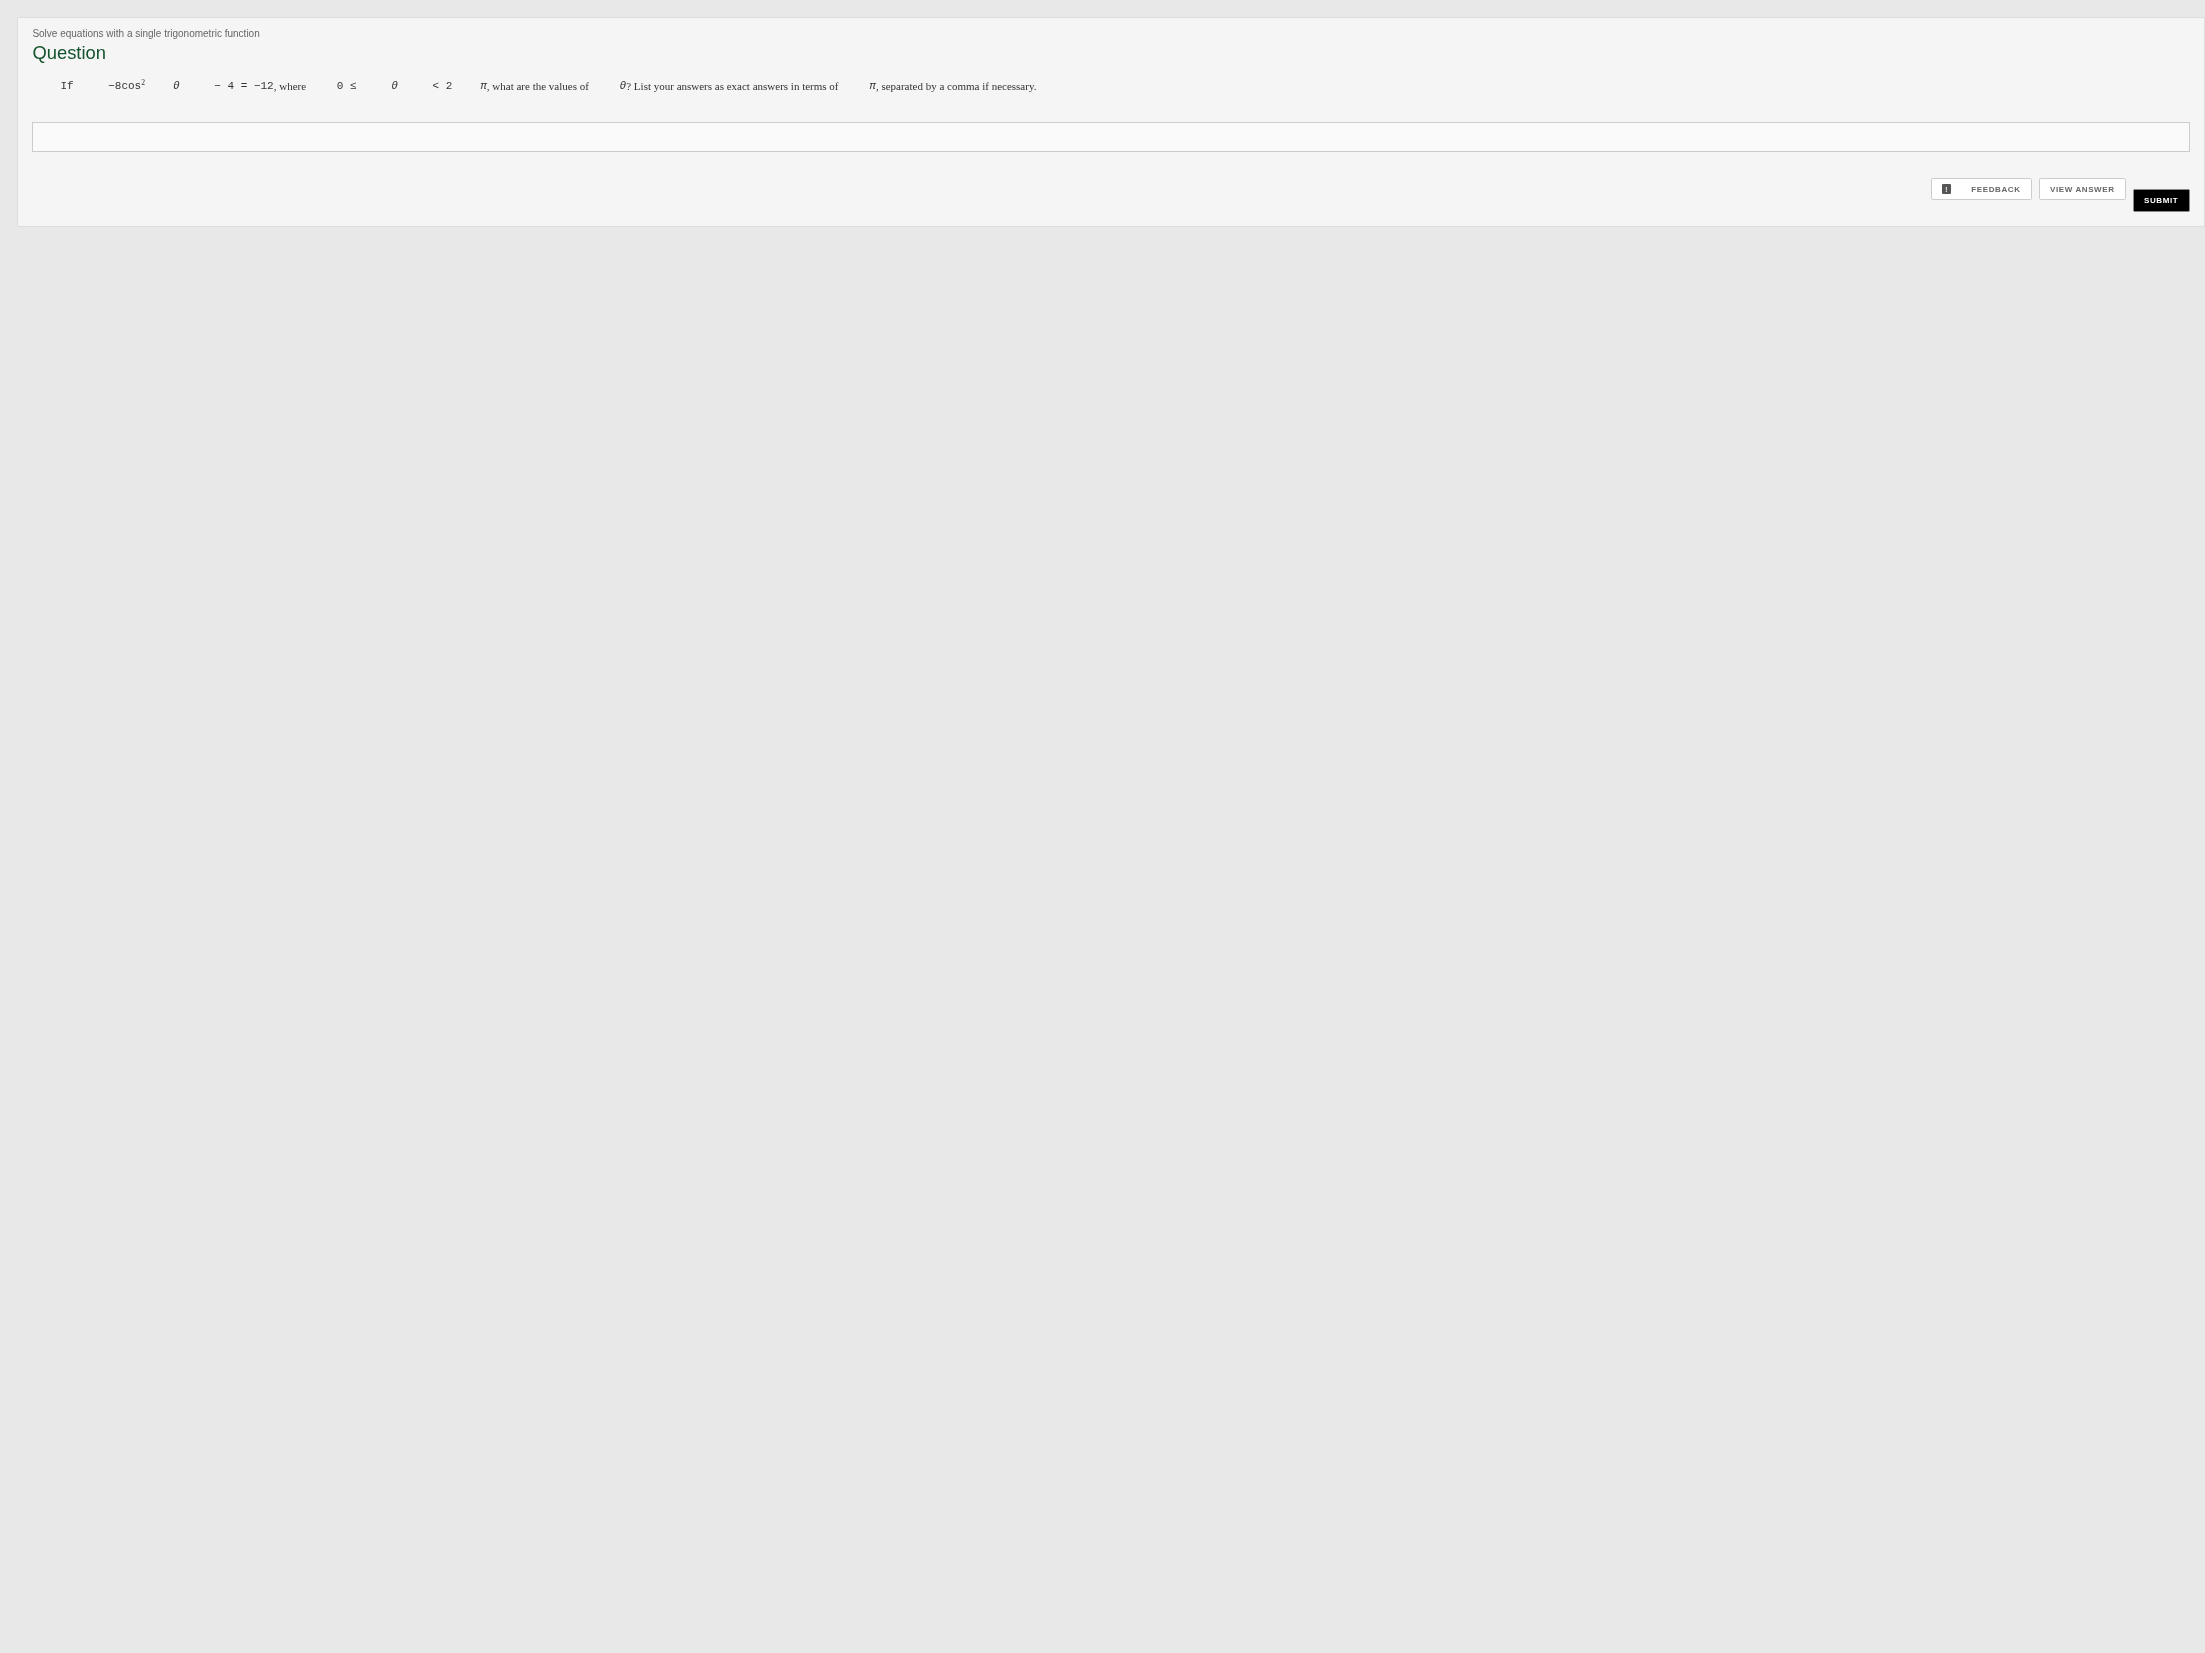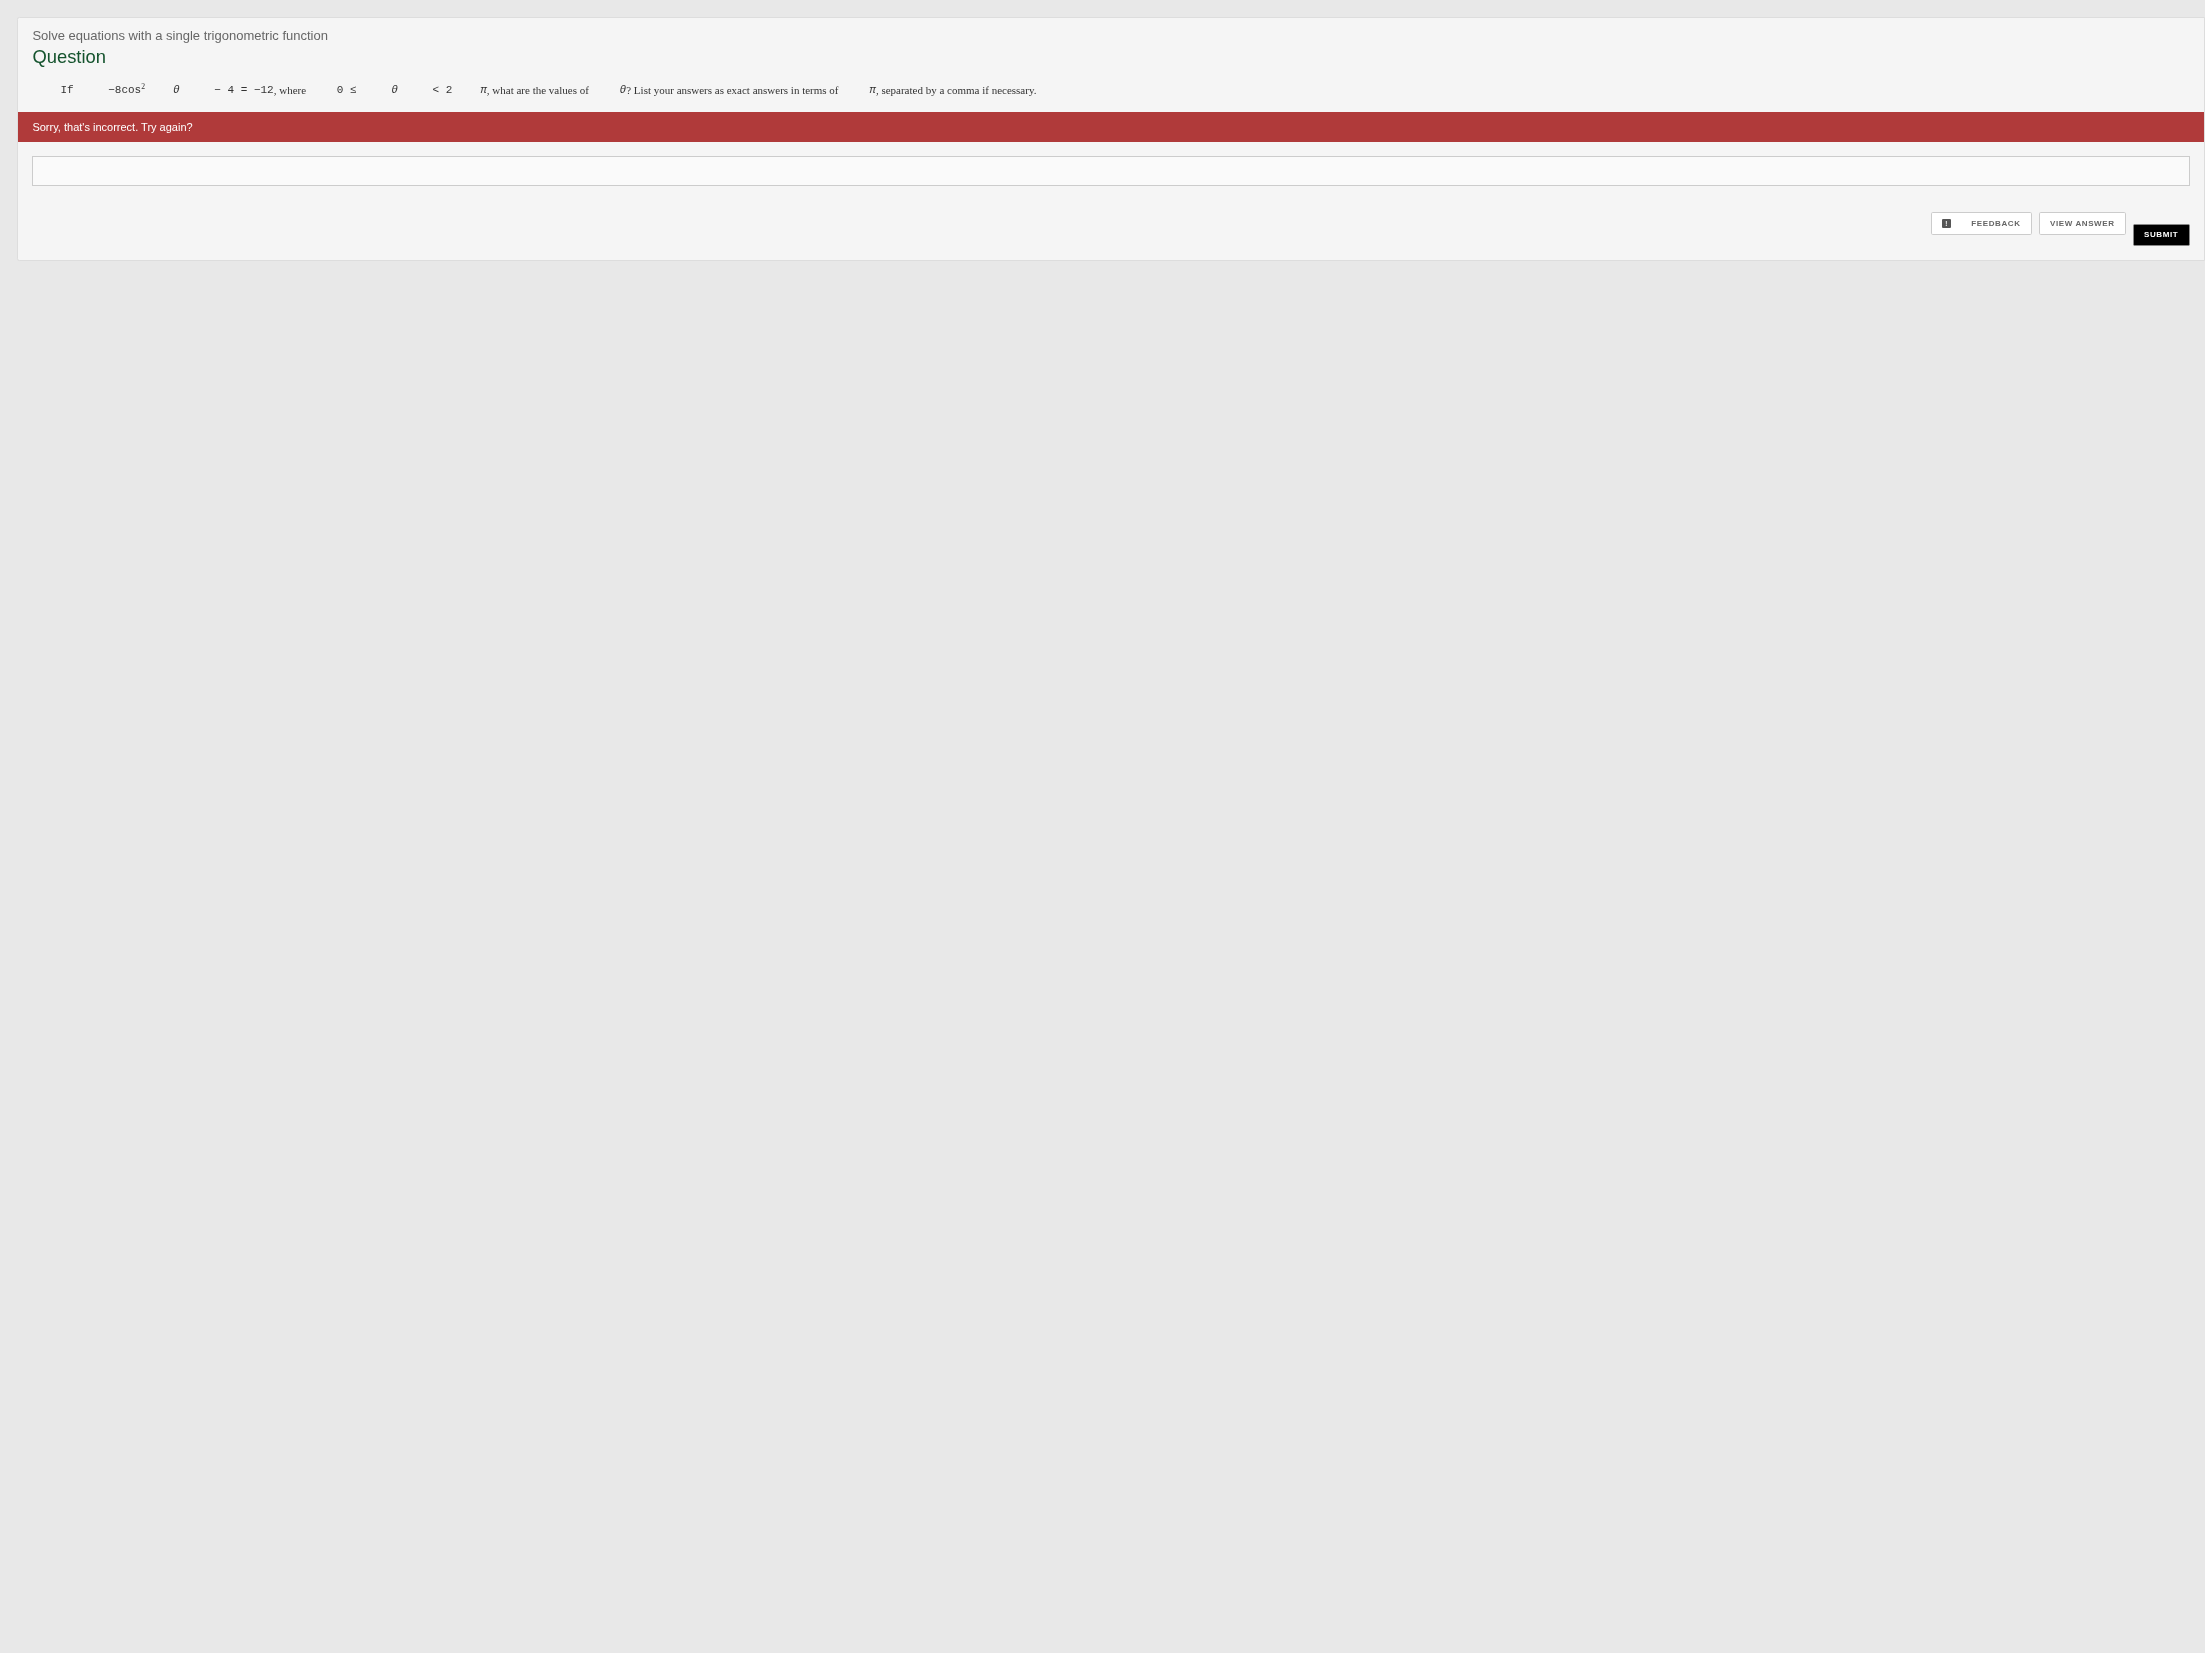--- a/index.html
+++ b/index.html
@@ -17,21 +17,21 @@
     .container {
       background: #f5f5f5;
       border: 0.6px solid #ddd;
       border-radius: 2.3px 0 0 2.3px;
       overflow: hidden;
     }
     .header-section {
       padding: 10.3px 14.4px 2.9px 14.4px;
     }
     .topic {
-      font-size: 13px;
+      font-size: 10px;
       color: #666;
       margin-bottom: 2.3px;
       font-weight: 400;
     }
     .question-title {
       font-size: 18.4px;
       color: #14532d;
       font-weight: 400;
       margin-bottom: 10.3px;
     }
@@ -125,21 +125,20 @@
 <div class="container">
   <div class="header-section">
     <div class="topic">Solve equations with a single trigonometric function</div>
     <h1 class="question-title">Question</h1>
   </div>
 
   <div class="question-text">
     <span class="math">If </span><span class="math">−8cos</span><sup>2</sup><span class="math italic">θ</span><span class="math"> − 4 = −12</span><span>, where </span><span class="math">0 ≤ </span><span class="math italic">θ</span><span class="math"> &lt; 2</span><span class="math italic">π</span><span>, what are the values of </span><span class="math italic">θ</span><span>? List your answers as exact answers in terms of </span><span class="math italic">π</span><span>, separated by a comma if necessary.</span>
   </div>
 
-  <div class="error-banner">Sorry, that's incorrect. Try again?</div>
 
   <div class="answer-section">
     <input type="text" class="answer-input" value="" style="">
     
     <div class="button-row">
       <button class="btn btn-outline">
         <span class="feedback-icon-box">!</span>
         <span>FEEDBACK</span>
       </button>
       <button class="btn btn-outline">

